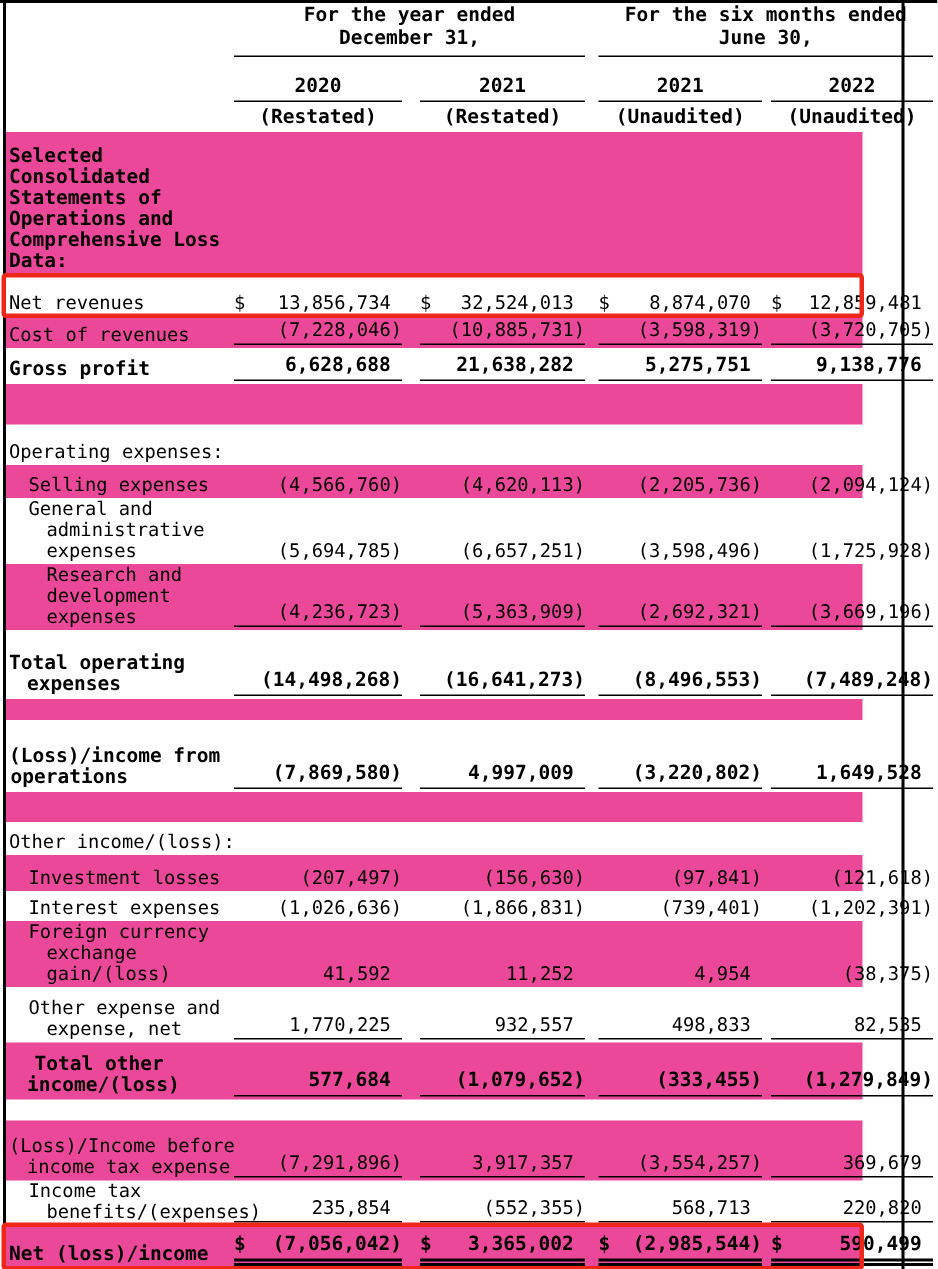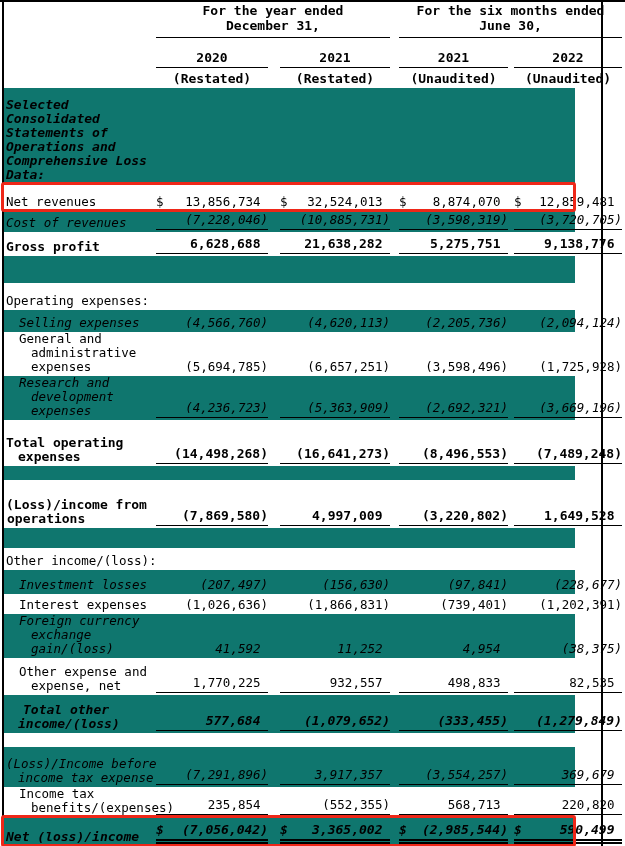--- a/index.html
+++ b/index.html
@@ -6,21 +6,21 @@
   body{
     width:625px;height:846px;background:#fff;color:#000;
     font-family:"DejaVu Sans Mono","Liberation Mono",monospace;
     font-size:12.5px;line-height:14px;position:relative;overflow:hidden;
   }
   #tbl{position:absolute;top:0;left:3px;width:572px;}
   .row{
     display:grid;grid-template-columns:150px 115px 122px 118px 114px;
     align-items:end;box-sizing:border-box;padding-bottom:2px;position:relative;
   }
-  .row.blue{background:#0f766e;font-style:italic;}
+  .row.blue{background:#ec4899;}
   .row.bold{font-weight:bold;font-size:13px;}
   .label{grid-column:1;white-space:nowrap;}
   .label div{white-space:nowrap;}
   .grp{box-sizing:border-box;min-width:0;}
   .grp.g1{grid-column:2;padding-left:3px;}
   .grp.g2{grid-column:3;padding-left:12px;}
   .grp.g3{grid-column:4;padding-left:9px;}
   .grp.g4{grid-column:5;padding-left:6px;}
   .in{display:flex;justify-content:space-between;align-items:flex-end;}
   .in.c{display:block;text-align:center;}
@@ -245,21 +245,21 @@
       </div>
       <div class="grp g4">
         <div class="in">
           <span class="d"></span>
           <span class="num">(1,725,928)</span>
         </div>
       </div>
     </div>
     <div class="row blue" style="min-height: 44px;">
       <div class="label">
-        <div style="padding-left: 16px;">Research and</div>
+        <div style="padding-left: 28px;">Research and</div>
         <div style="padding-left: 28px;">development</div>
         <div style="padding-left: 28px;">expenses</div>
       </div>
       <div class="grp g1">
         <div class="in u1">
           <span class="d"></span>
           <span class="num">(4,236,723)</span>
         </div>
       </div>
       <div class="grp g2">
@@ -366,21 +366,21 @@
       </div>
       <div class="grp g3">
         <div class="in">
           <span class="d"></span>
           <span class="num">(97,841)</span>
         </div>
       </div>
       <div class="grp g4">
         <div class="in">
           <span class="d"></span>
-          <span class="num">(228,677)</span>
+          <span class="num">(121,618)</span>
         </div>
       </div>
     </div>
     <div class="row" style="min-height: 20px;">
       <div class="label">
         <div style="padding-left: 16px;">Interest expenses</div>
       </div>
       <div class="grp g1">
         <div class="in">
           <span class="d"></span>

